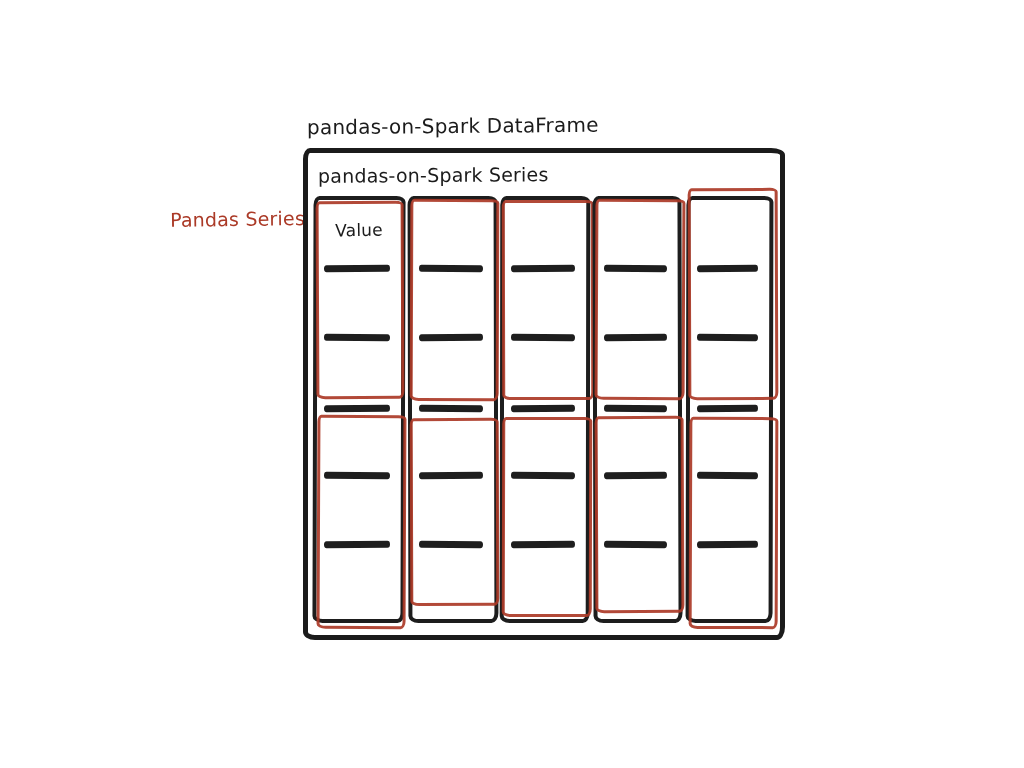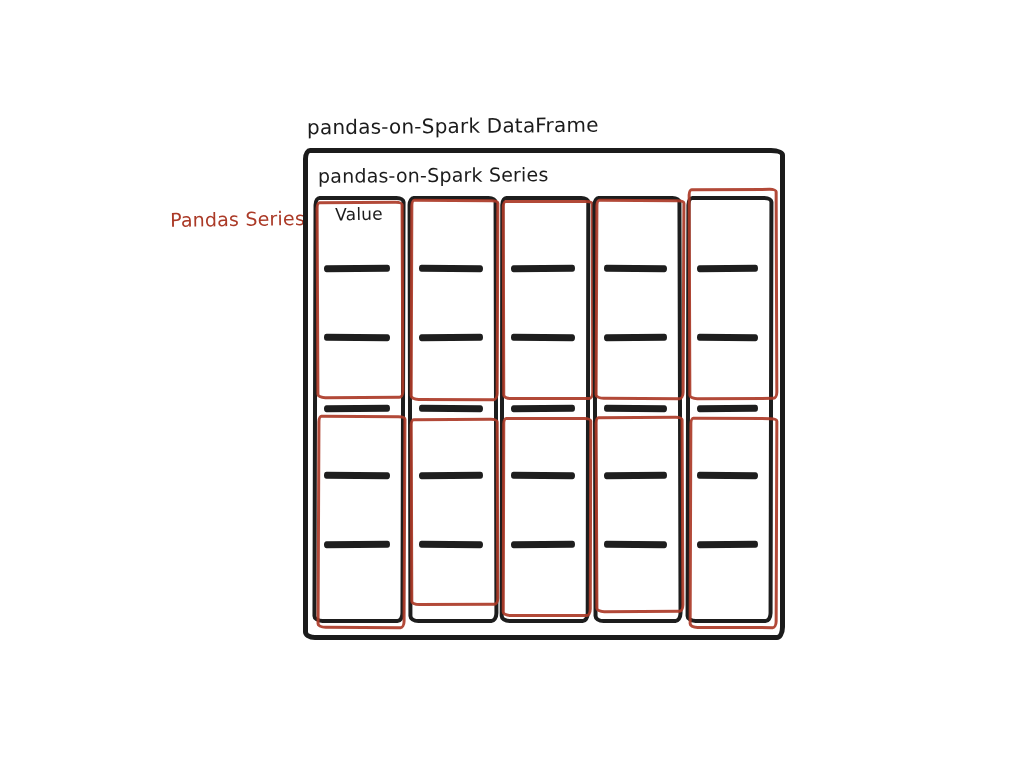--- a/index.html
+++ b/index.html
@@ -35,21 +35,21 @@
   }
   #pandas-series-label {
     left: 160px; top: 208px;
     width: 145px;
     text-align: right;
     font-size: 19px;
     color: #ab3a27;
     transform: rotate(-0.8deg);
   }
   #value-header {
-    left: 331px; top: 204px;
+    left: 331px; top: 220px;
     width: 56px;
     text-align: center;
     font-size: 17px;
     transform: rotate(-1deg);
   }
   
   #dataframe-box {
     position: absolute;
     left: 303px; top: 148px;
     width: 482px; height: 492px;

